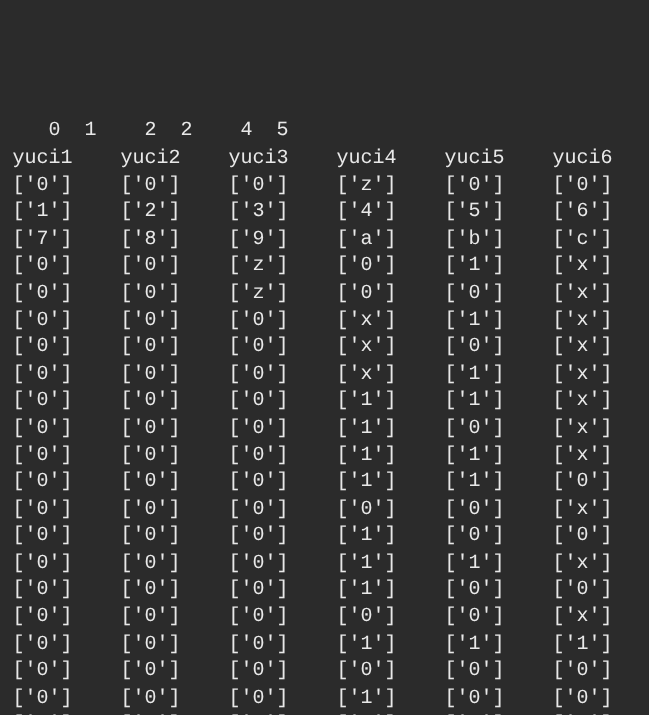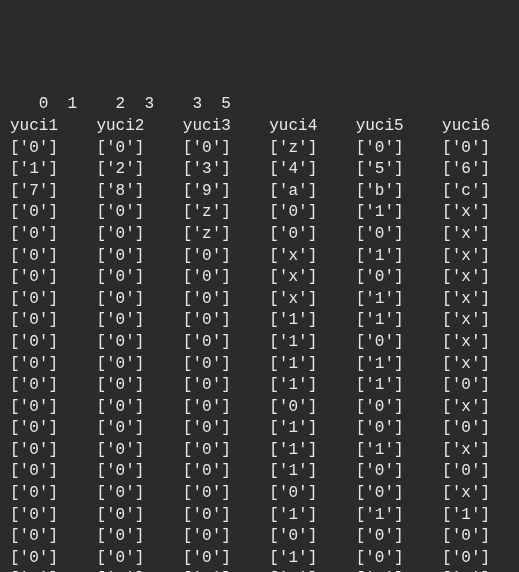--- a/index.html
+++ b/index.html
@@ -14,21 +14,21 @@
     }
     .container {
       display: inline-block;
     }
   </style>
 </head>
 <body>
 
 
 
-<div class="container"><span>   0  1    2  3    3  5</span>
+<div class="container"><span>   0  1    2  2    4  5</span>
 <span>yuci1    yuci2    yuci3    yuci4    yuci5    yuci6</span>
 <span>['0']    ['0']    ['0']    ['z']    ['0']    ['0']
 ['1']    ['2']    ['3']    ['4']    ['5']    ['6']
 ['7']    ['8']    ['9']    ['a']    ['b']    ['c']
 ['0']    ['0']    ['z']    ['0']    ['1']    ['x']
 ['0']    ['0']    ['z']    ['0']    ['0']    ['x']
 ['0']    ['0']    ['0']    ['x']    ['1']    ['x']
 ['0']    ['0']    ['0']    ['x']    ['0']    ['x']
 ['0']    ['0']    ['0']    ['x']    ['1']    ['x']
 ['0']    ['0']    ['0']    ['1']    ['1']    ['x']

